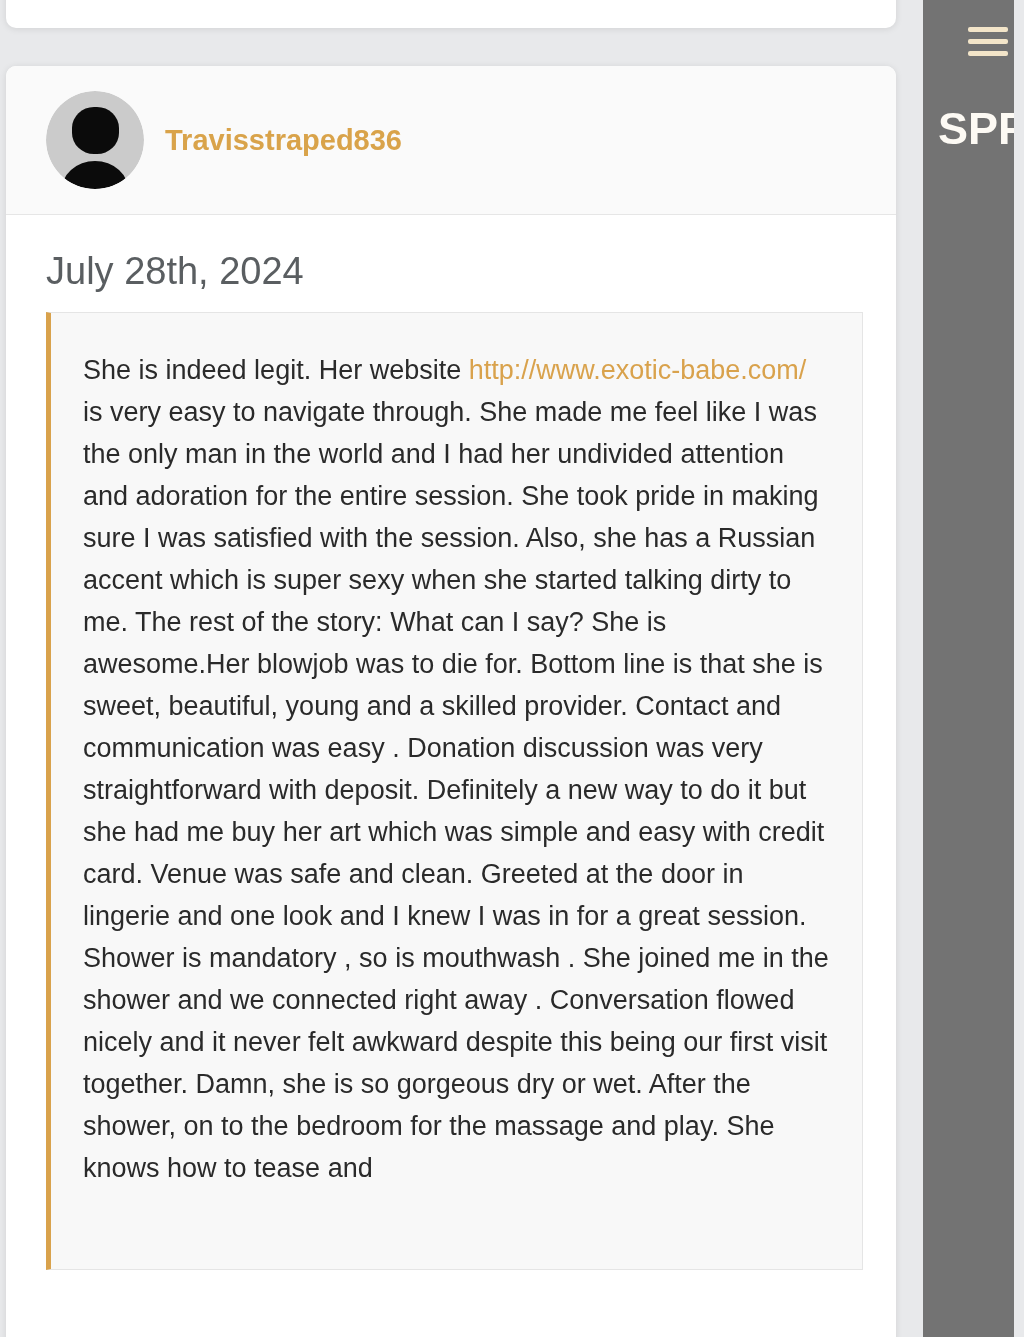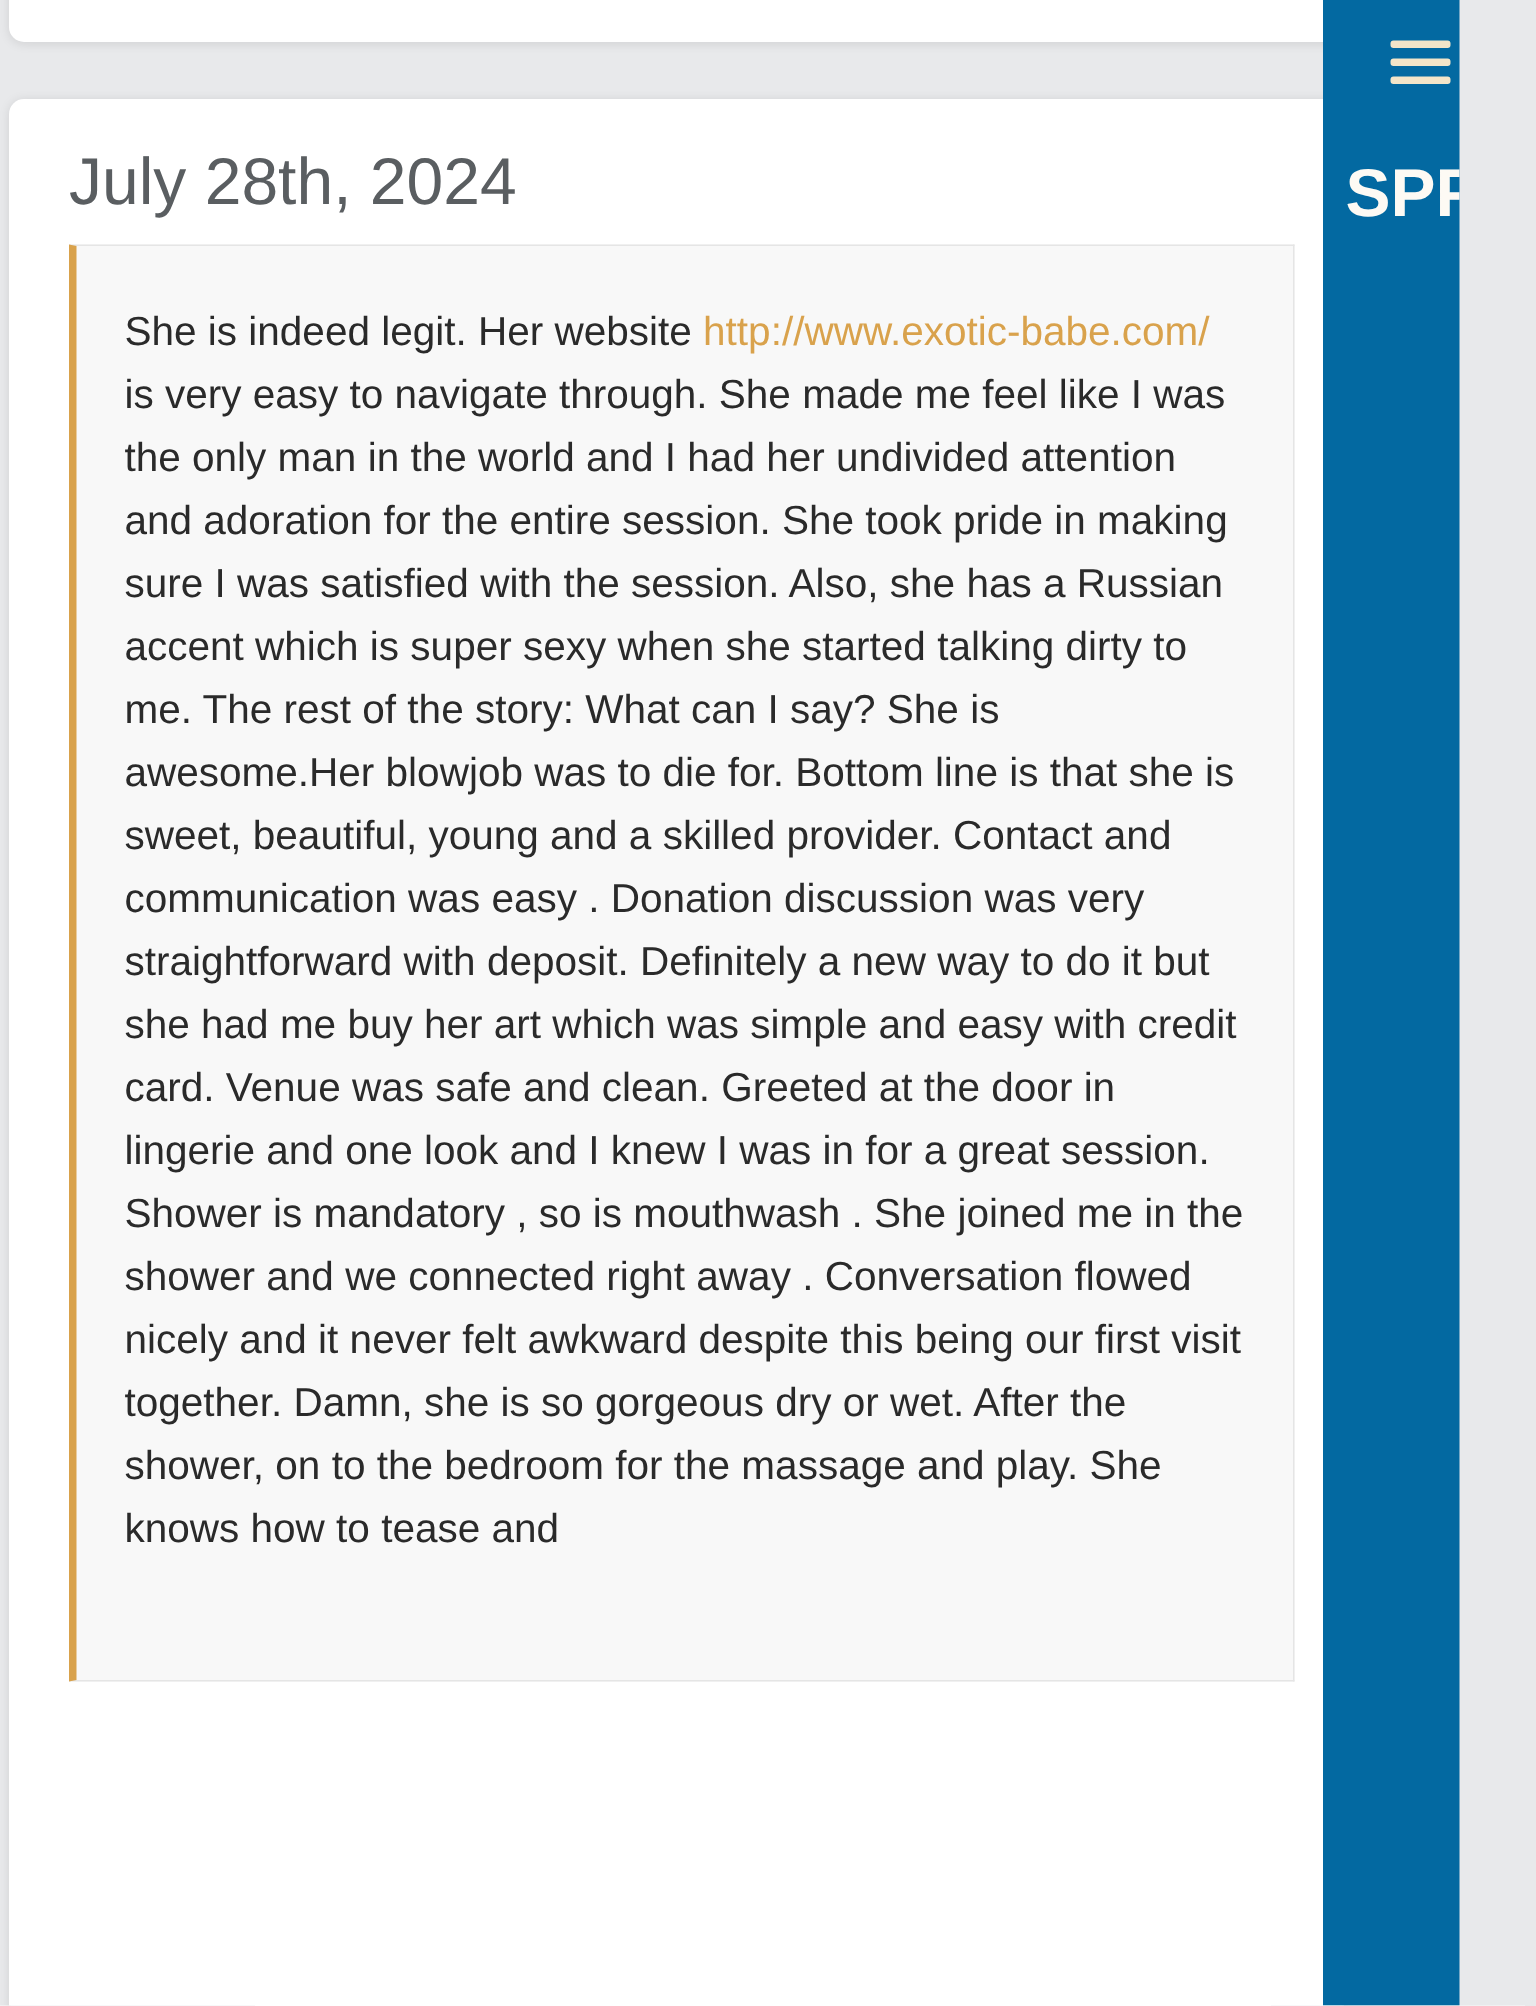--- a/index.html
+++ b/index.html
@@ -38,21 +38,21 @@
   .username {
     margin-left: 21px;
     font-size: 29px; font-weight: bold;
     color: #d9a34a;
     cursor: pointer;
   }
 
   .post-body { padding: 0; }
   .post-date {
     margin: 34px 0 0 40px;
-    font-size: 44px; line-height: 44px;
+    font-size: 38px; line-height: 44px;
     color: #5a5e61;
   }
   .quote {
     margin: 19px 33px 0 40px;
     background: #f8f8f8;
     border: 1px solid #e5e5e5;
     border-left: 5px solid #d9a24c;
     padding: 36px 30px 80px 32px;
     box-sizing: border-box;
   }
@@ -63,23 +63,23 @@
   }
   .quote-text {
     margin: 0;
     font-size: 27px; line-height: 42px;
     color: #2a2a2a;
   }
   .quote-link { color: #d9a24c; text-decoration: none; cursor: pointer; }
 
   .sidebar {
     position: absolute;
-    left: 882px; top: 0;
+    left: 923px; top: 0;
     width: 91px; height: 1337px;
-    background: #0369a1;
+    background: #737373;
     overflow: hidden;
   }
   .hamburger {
     position: absolute;
     left: 45px; top: 27px;
     width: 40px;
     display: flex; flex-direction: column; gap: 7px;
     cursor: pointer;
   }
   .hamburger .bar {
@@ -97,20 +97,37 @@
   }
 </style>
 </head>
 <body>
 
 <div class="page">
 
   <div class="card top-card"></div>
 
   <div class="card post-card">
+    <div class="post-header">
+      <div class="avatar">
+        <svg viewBox="0 0 98 98">
+          <defs>
+              <clipPath id="avclip">
+                <circle cx="49" cy="49" r="49"></circle>
+              </clipPath>
+            </defs>
+          <circle cx="49" cy="49" r="49" fill="#cbcbcb"></circle>
+          <g clip-path="url(#avclip)" fill="#0b0b0b">
+            <rect x="26" y="16" width="47" height="47" rx="22" ry="21"></rect>
+            <ellipse cx="49" cy="101" rx="34" ry="31"></ellipse>
+          </g>
+        </svg>
+      </div>
+      <span class="username">Travisstraped836</span>
+    </div>
 
     <div class="post-body">
       <div class="post-date">July 28th, 2024</div>
 
       <blockquote class="quote">
         <p class="quote-text"><span>She is indeed legit. Her website </span><a class="quote-link">http://www.exotic-babe.com/</a><span> is very easy to navigate through. She made me feel like I was the only man in the world and I had her undivided attention and adoration for the entire session. She took pride in making sure I was satisfied with the session. Also, she has a Russian accent which is super sexy when she started talking dirty to me. The rest of the story: What can I say? She is awesome.Her blowjob was to die for. Bottom line is that she is sweet, beautiful, young and a skilled provider. Contact and communication was easy . Donation discussion was very straightforward with deposit. Definitely a new way to do it but she had me buy her art which was simple and easy with credit card. Venue was safe and clean. Greeted at the door in lingerie and one look and I knew I was in for a great session. Shower is mandatory , so is mouthwash . She joined me in the shower and we connected right away . Conversation flowed nicely and it never felt awkward despite this being our first visit together. Damn, she is so gorgeous dry or wet. After the shower, on to the bedroom for the massage and play. She knows how to tease and</span></p>
       </blockquote>
     </div>
   </div>
 

